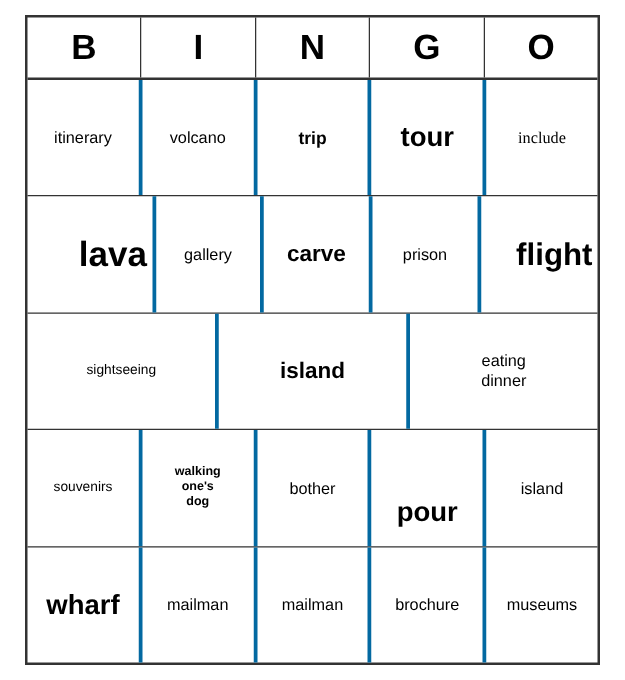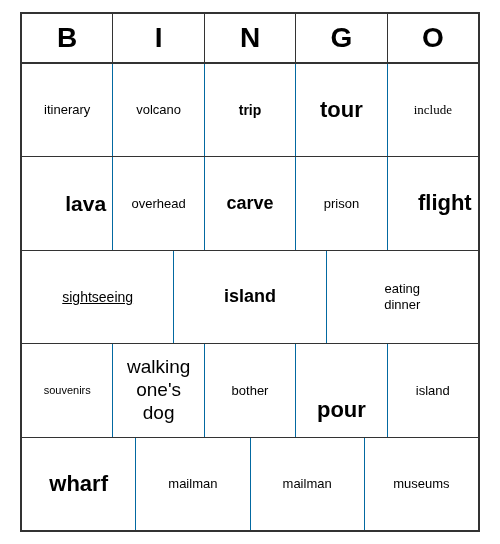--- a/index.html
+++ b/index.html
@@ -62,21 +62,21 @@
 
     .grid-row:last-child {
       border-bottom: none;
     }
 
     .cell {
       flex: 1;
       display: flex;
       align-items: center;
       justify-content: center;
-      border-right: 1px solid #0369a1;
+      border-right: 3px solid #0369a1;
       padding: 4px;
       text-align: center;
     }
 
     .cell:last-child {
       border-right: none;
     }
 
     .cell-text {
       font-size: 13px;
@@ -119,53 +119,53 @@
         </div>
         <div class="cell">
           <span class="cell-text-lg" style="font-size: 22px; white-space: pre-line;">tour</span>
         </div>
         <div class="cell">
           <span class="cell-text" style="font-size: 13px; white-space: pre-line; font-family: Liberation Serif, serif;">include</span>
         </div>
       </div>
       <div class="grid-row">
         <div class="cell">
-          <span class="cell-text-lg" style="font-size: 21px; white-space: pre-line; margin-left: 37px;">lava</span>
+          <span class="cell-text-lg" style="font-size: 28px; white-space: pre-line; margin-left: 37px;">lava</span>
         </div>
         <div class="cell">
-          <span class="cell-text" style="font-size: 13px; white-space: pre-line;">overhead</span>
+          <span class="cell-text" style="font-size: 13px; white-space: pre-line;">gallery</span>
         </div>
         <div class="cell">
           <span class="cell-text-md" style="font-size: 18px; white-space: pre-line;">carve</span>
         </div>
         <div class="cell">
           <span class="cell-text" style="font-size: 13px; white-space: pre-line;">prison</span>
         </div>
         <div class="cell">
-          <span class="cell-text-lg" style="font-size: 22px; white-space: pre-line; margin-left: 24px;">flight</span>
+          <span class="cell-text-lg" style="font-size: 25px; white-space: pre-line; margin-left: 24px;">flight</span>
         </div>
       </div>
       <div class="grid-row">
         <div class="cell">
-          <span class="cell-text" style="font-size: 14px; white-space: pre-line; text-decoration: underline;">sightseeing</span>
+          <span class="cell-text" style="font-size: 11px; white-space: pre-line;">sightseeing</span>
         </div>
         <div class="cell">
           <span class="cell-text-md" style="font-size: 18px; white-space: pre-line;">island</span>
         </div>
         <div class="cell">
           <span class="cell-text" style="font-size: 13px; white-space: pre-line;">eating
 dinner</span>
         </div>
       </div>
       <div class="grid-row">
         <div class="cell">
           <span class="cell-text" style="font-size: 11px; white-space: pre-line;">souvenirs</span>
         </div>
         <div class="cell">
-          <span class="cell-text" style="font-size: 19px; white-space: pre-line;">walking
+          <span class="cell-text" style="font-size: 10px; white-space: pre-line; font-weight: bold;">walking
 one's
 dog</span>
         </div>
         <div class="cell">
           <span class="cell-text" style="font-size: 13px; white-space: pre-line;">bother</span>
         </div>
         <div class="cell">
           <span class="cell-text-lg" style="font-size: 22px; white-space: pre-line; margin-top: 40px;">pour</span>
         </div>
         <div class="cell">
@@ -176,17 +176,20 @@
         <div class="cell">
           <span class="cell-text-lg" style="font-size: 22px; white-space: pre-line;">wharf</span>
         </div>
         <div class="cell">
           <span class="cell-text" style="font-size: 13px; white-space: pre-line;">mailman</span>
         </div>
         <div class="cell">
           <span class="cell-text" style="font-size: 13px; white-space: pre-line;">mailman</span>
         </div>
         <div class="cell">
+          <span class="cell-text" style="font-size: 13px; white-space: pre-line;">brochure</span>
+        </div>
+        <div class="cell">
           <span class="cell-text" style="font-size: 13px; white-space: pre-line;">museums</span>
         </div>
       </div>
     </div>
 </div>
 
 </body></html>

